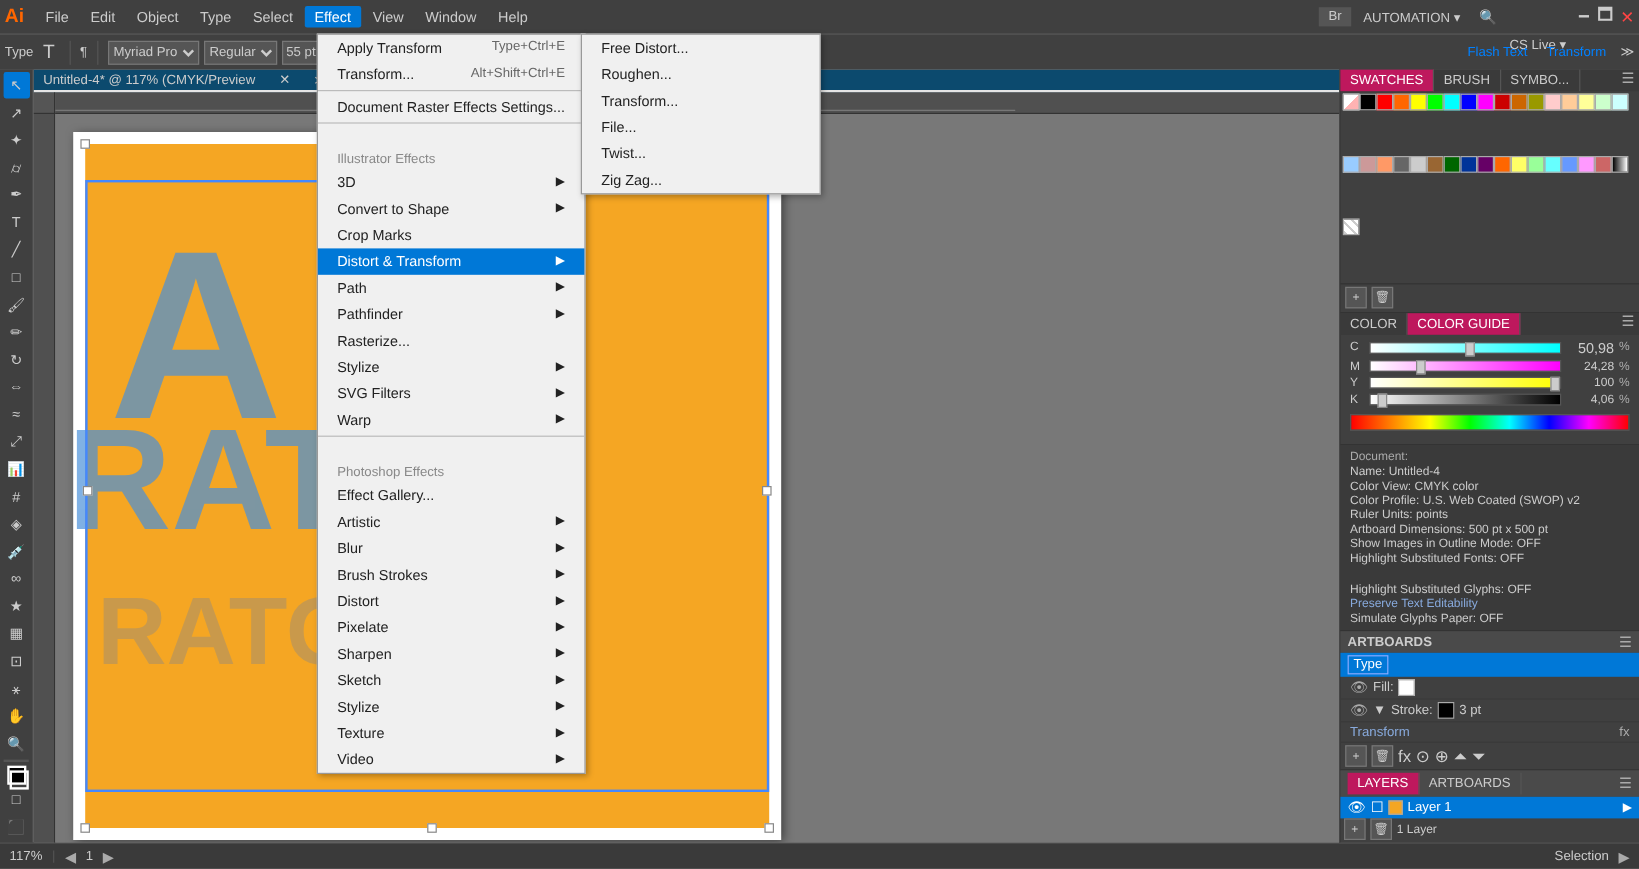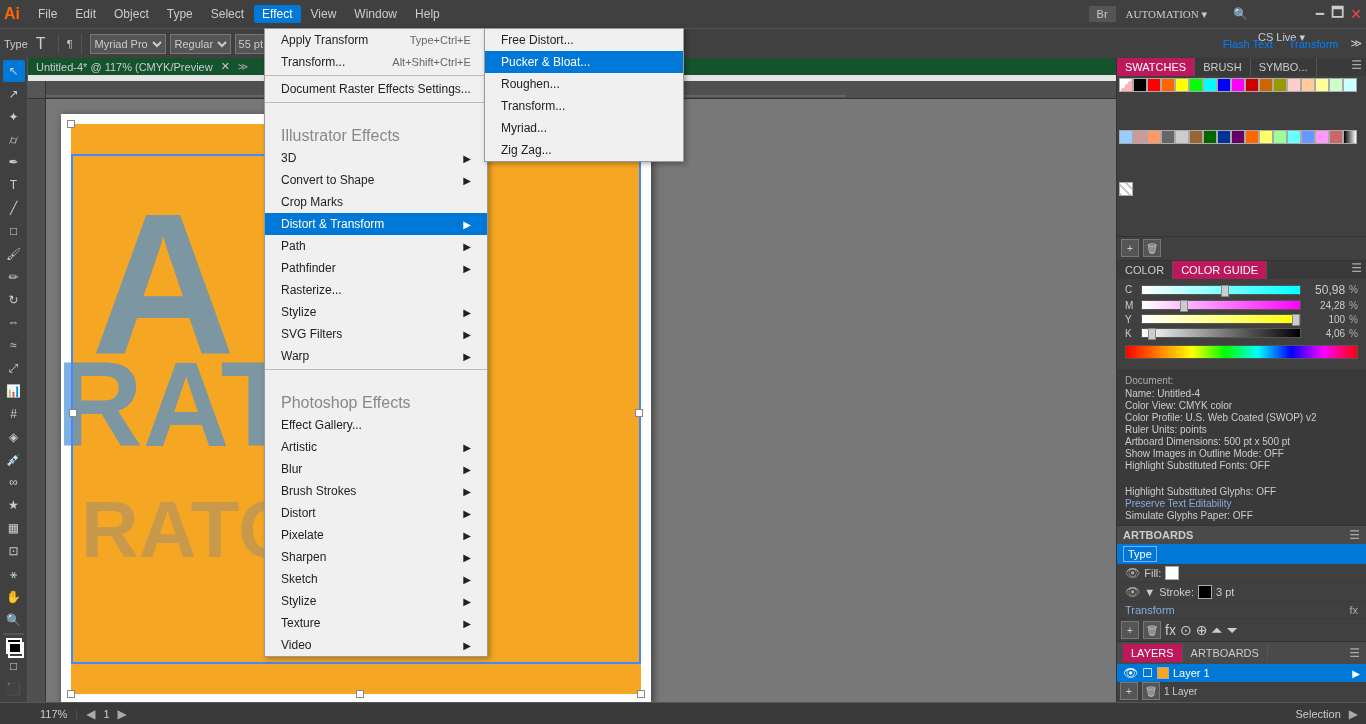--- a/index.html
+++ b/index.html
@@ -56,26 +56,26 @@
     .panel-tab.active { background: #be185d; color: #fff; }
 
     
     #effect-dropdown {
       position: absolute; top: 28px; left: 264px; background: #f0f0f0;
       border: 1px solid #999; min-width: 220px; z-index: 1000;
       box-shadow: 2px 2px 5px rgba(0,0,0,0.3);
     }
     .dropdown-item {
       padding: 4px 16px; cursor: pointer; color: #222; font-size: 12px;
-      display: flex; align-items: center; justify-content: space-between;
+      display: flex; justify-content: space-between;
       white-space: nowrap;
     }
     .dropdown-item.active { background: #0078d7; color: #fff; }
     .dropdown-separator { height: 1px; background: #bbb; margin: 2px 0; }
-    .dropdown-section-label { padding: 4px 16px 2px; color: #888; font-size: 16px; cursor: default; margin-top: 20px; }
+    .dropdown-section-label { padding: 4px 16px 2px; color: #888; font-size: 11px; cursor: default; margin-top: 20px; }
     .dropdown-item .shortcut { color: #666; font-size: 11px; margin-left: 20px; }
     .arrow-right { font-size: 10px; }
 
     
     #submenu-distort {
       position: absolute; top: 28px; left: 484px; background: #f0f0f0;
       border: 1px solid #999; min-width: 200px; z-index: 1001;
       box-shadow: 2px 2px 5px rgba(0,0,0,0.3);
     }
 
@@ -100,21 +100,21 @@
   <span class="menu-item">Edit</span>
   <span class="menu-item">Object</span>
   <span class="menu-item">Type</span>
   <span class="menu-item">Select</span>
   <span class="menu-item effect-active">Effect</span>
   <span class="menu-item">View</span>
   <span class="menu-item">Window</span>
   <span class="menu-item">Help</span>
   <div style="flex:1"></div>
   <span style="background:#555;padding:2px 8px;color:#ccc;font-size:11px;margin-right:8px;">Br</span>
-  <span style="color:#ccc;font-size:11px;margin-right:24px;font-family:Liberation Serif, serif;">AUTOMATION ▾</span>
+  <span style="color:#ccc;font-size:11px;margin-right:14px;">AUTOMATION ▾</span>
   <span style="margin-right:8px;">🔍</span>
   <span style="color:#ccc;font-size:11px;margin-top:46px;">CS Live ▾</span>
   <span style="margin-left:8px;color:#ccc;font-size:14px;">🗕</span>
   <span style="margin-left:4px;color:#ccc;font-size:14px;">🗖</span>
   <span style="margin-left:4px;color:#ff4444;font-size:14px;">✕</span>
 </div>
 
 <div id="toolbar-row">
   <span style="color:#ccc;font-size:11px;">Type</span>
   <span style="color:#ccc;font-size:16px;margin:0 4px;">T</span>
@@ -176,21 +176,21 @@
     <div style="display:flex;gap:2px;flex-wrap:wrap;justify-content:center;">
       <div style="width:16px;height:16px;background:#000;border:2px solid #fff;position:relative;"></div>
       <div style="width:16px;height:16px;background:transparent;border:2px solid #fff;position:absolute;margin-left:4px;margin-top:4px;"></div>
     </div>
     <button class="tool-btn">□</button>
     <button class="tool-btn">⬛</button>
   </div>
 
   <div id="canvas-area">
 
-    <div style="background:#14532d;padding:2px 8px;font-size:11px;color:#ccc;border-bottom:6px solid #e5e5e5;display:flex;align-items:center;gap:4px;">
+    <div style="background:#0c4a6e;padding:2px 8px;font-size:11px;color:#ccc;border-bottom:2px solid #e5e5e5;display:flex;align-items:center;gap:16px;">
       <span>Untitled-4* @ 117% (CMYK/Preview</span>
       <span style="margin-left:4px;cursor:pointer;">✕</span>
       <span style="margin-left:4px;color:#aaa;font-size:10px;">≫</span>
     </div>
 
     <div style="display:flex;">
       <div style="width:18px;height:18px;background:#555;border-right:1px solid #333;border-bottom:1px solid #333;"></div>
       <div style="flex:1;height:18px;background:#505050;border-bottom:1px solid #333;position:relative;">
 
         <svg width="100%" height="18" style="position:absolute;top:0;left:0;">
@@ -416,21 +416,21 @@
       <div style="display:flex;align-items:center;padding:2px 4px;gap:4px;position:absolute;bottom:22px;left:calc(100% - 250px);">
         <button style="width:18px;height:18px;background:#555;border:1px solid #777;color:#ccc;cursor:pointer;font-size:10px;">+</button>
         <button style="width:18px;height:18px;background:#555;border:1px solid #777;color:#ccc;cursor:pointer;font-size:10px;">🗑</button>
         <span style="font-size:10px;color:#ccc;">1 Layer</span>
       </div>
     </div>
   </div>
 </div>
 
 <div id="status-bar">
-  <span style="color:#ccc;font-size:11px;margin-left:32px;">117%</span>
+  <span style="color:#ccc;font-size:11px;">117%</span>
   <span style="color:#555;">|</span>
   <button style="background:transparent;border:none;color:#aaa;cursor:pointer;font-size:12px;">◀</button>
   <span style="color:#ccc;font-size:11px;">1</span>
   <button style="background:transparent;border:none;color:#aaa;cursor:pointer;font-size:12px;">▶</button>
   <div style="flex:1;"></div>
   <span style="color:#ccc;font-size:11px;">Selection</span>
   <button style="background:transparent;border:none;color:#aaa;cursor:pointer;font-size:12px;">▶</button>
 </div>
 
 <div id="effect-dropdown">
@@ -530,28 +530,28 @@
   <div class="dropdown-item">
     <span>Video</span>
       <span class="arrow-right">▶</span>
   </div>
 </div>
 
 <div id="submenu-distort">
   <div class="dropdown-item">
     <span>Free Distort...</span>
   </div>
-  <div class="dropdown-item active">
-    <span>Pucker &amp; Bloat...</span>
-  </div>
   <div class="dropdown-item">
     <span>Roughen...</span>
   </div>
   <div class="dropdown-item">
     <span>Transform...</span>
   </div>
   <div class="dropdown-item">
-    <span>Myriad...</span>
+    <span>File...</span>
+  </div>
+  <div class="dropdown-item">
+    <span>Twist...</span>
   </div>
   <div class="dropdown-item">
     <span>Zig Zag...</span>
   </div>
 </div>
 
 </body></html>

